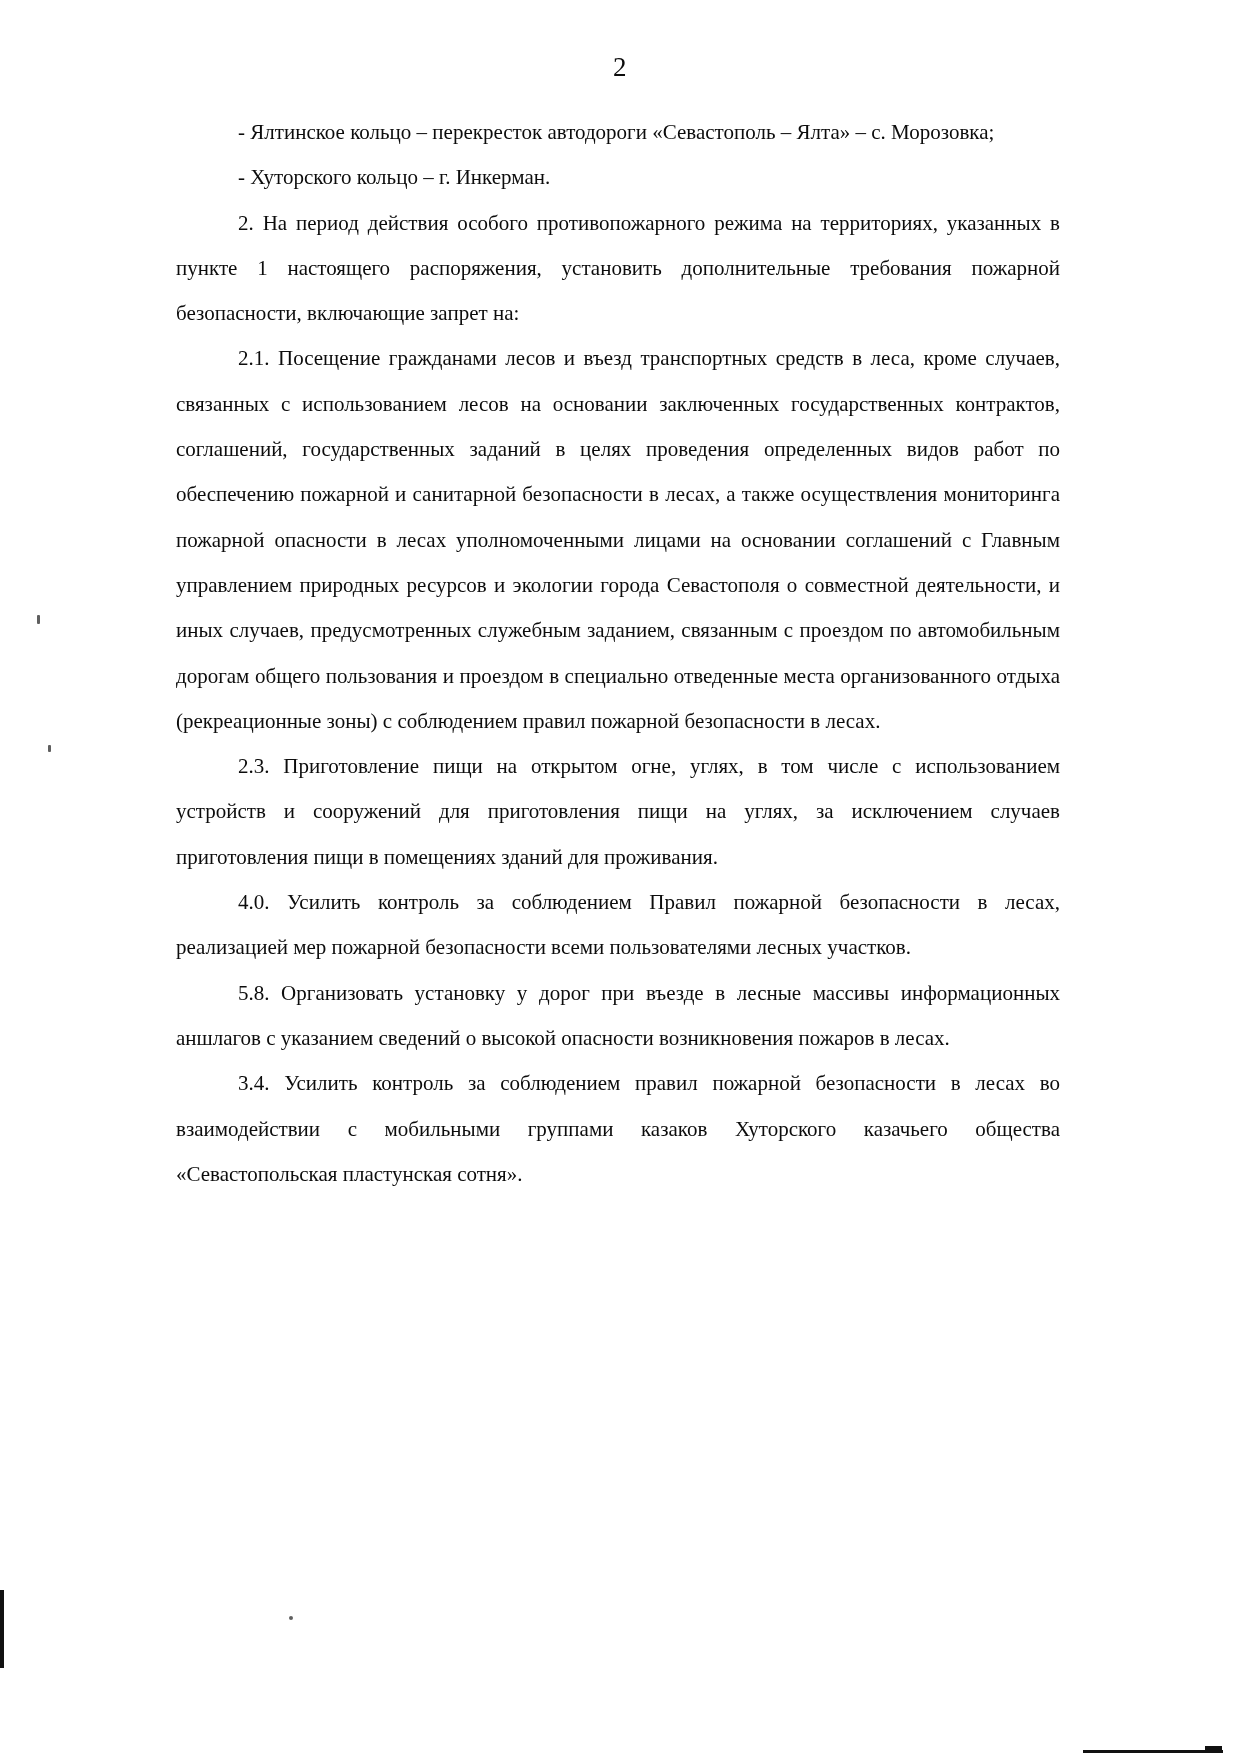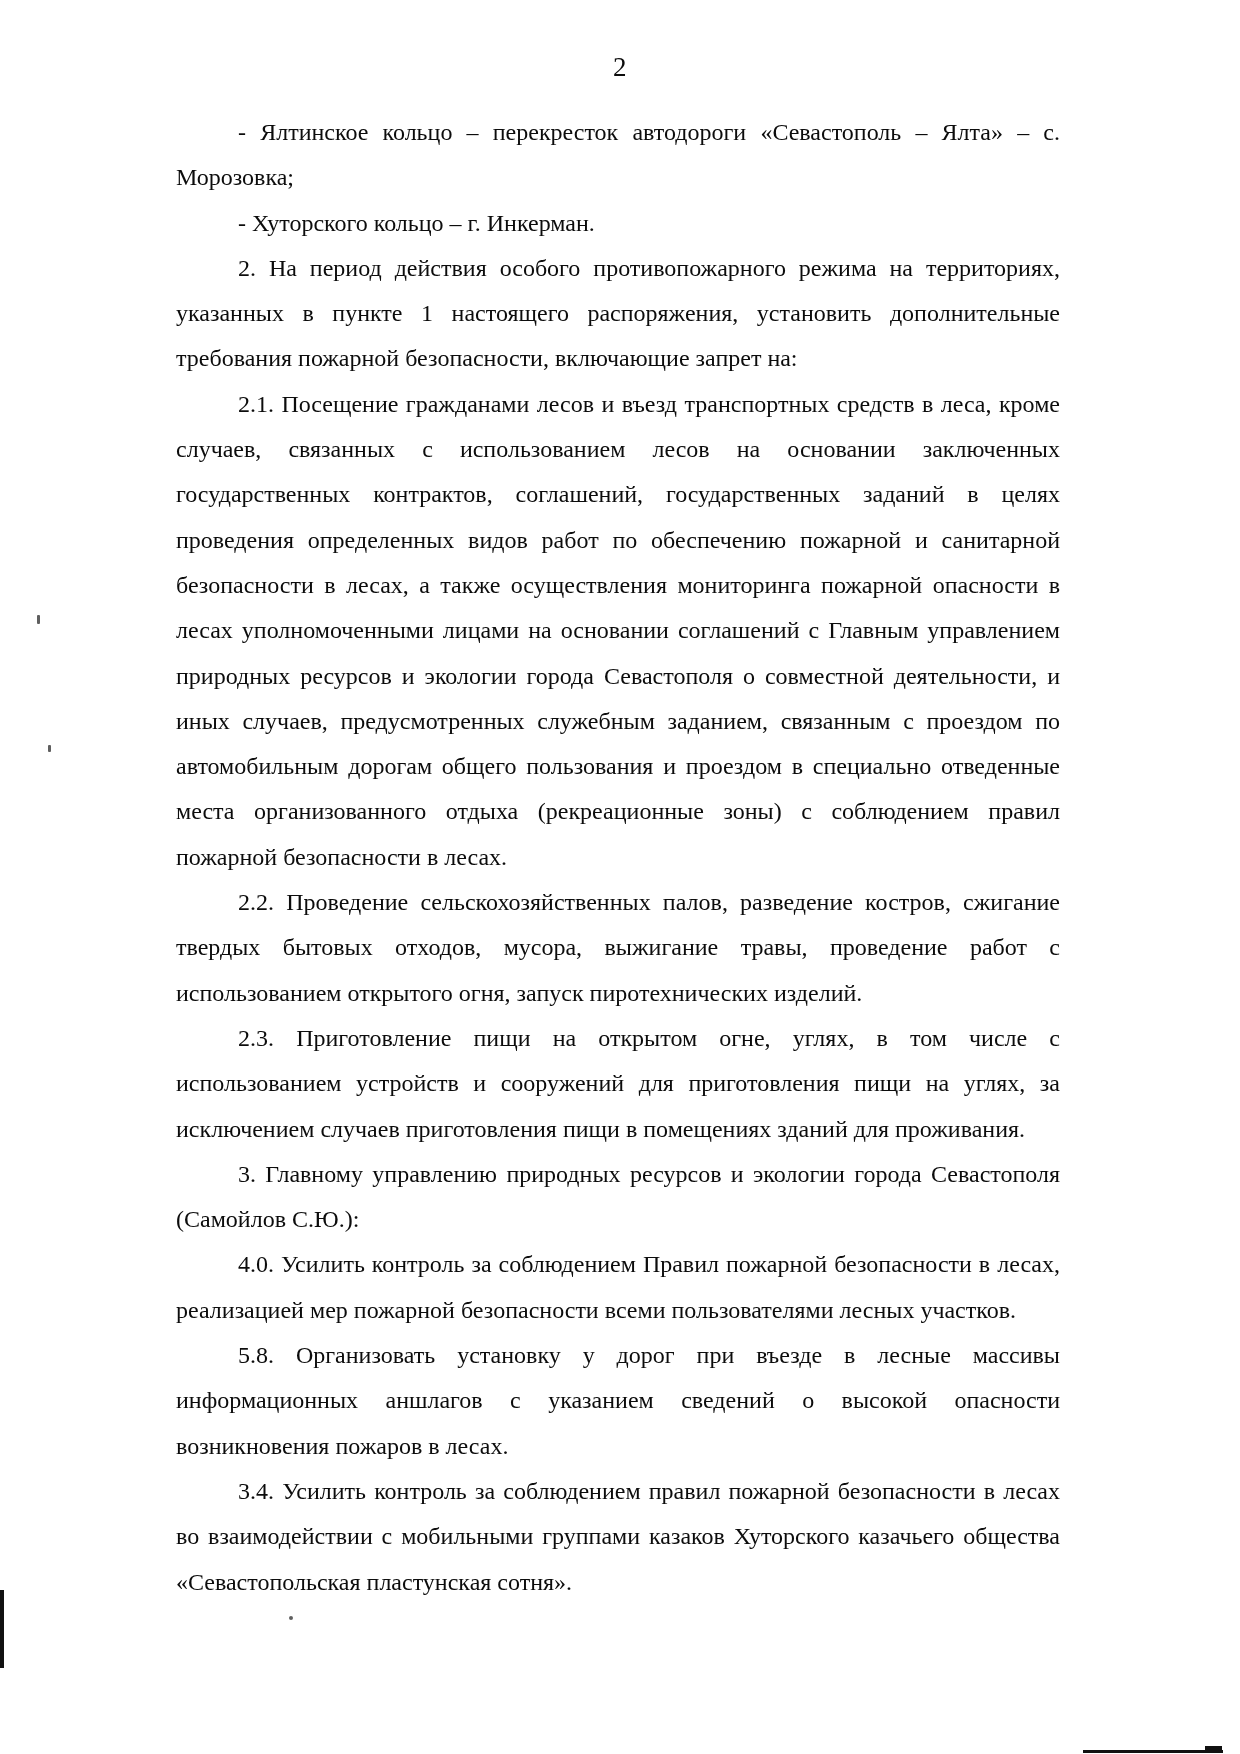--- a/index.html
+++ b/index.html
@@ -42,21 +42,21 @@
 
   .body-text {
     position: absolute;
     top: 110px;
     left: 176px;
     width: 884px;
   }
 
   p.para {
     margin: 0 0 0 0;
-    font-size: 24px;
+    font-size: 21px;
     line-height: 45.3px;
     text-align: justify;
     text-justify: inter-word;
     text-indent: 62px;
     hyphens: none;
     word-spacing: 0px;
   }
   p.para:last-child { margin-bottom: 0; }
 
   
@@ -92,25 +92,23 @@
   <div class="body-text">
 
     <p class="para nostretch">- Ялтинское кольцо – перекресток автодороги «Севастополь – Ялта» – с. Морозовка;</p>
 
     <p class="para nostretch">- Хуторского кольцо – г. Инкерман.</p>
 
     <p class="para nostretch">2. На период действия особого противопожарного режима на территориях, указанных в пункте 1 настоящего распоряжения, установить дополнительные требования пожарной безопасности, включающие запрет на:</p>
 
     <p class="para nostretch">2.1. Посещение гражданами лесов и въезд транспортных средств в леса, кроме случаев, связанных с использованием лесов на основании заключенных государственных контрактов, соглашений, государственных заданий в целях проведения определенных видов работ по обеспечению пожарной и санитарной безопасности в лесах, а также осуществления мониторинга пожарной опасности в лесах уполномоченными лицами на основании соглашений с Главным управлением природных ресурсов и экологии города Севастополя о совместной деятельности, и иных случаев, предусмотренных служебным заданием, связанным с проездом по автомобильным дорогам общего пользования и проездом в специально отведенные места организованного отдыха (рекреационные зоны) с соблюдением правил пожарной безопасности в лесах.</p>
 
-    <p class="para nostretch">2.2. Проведение сельскохозяйственных палов, разведение костров, сжигание твердых бытовых отходов, мусора, выжигание травы, проведение работ с использованием открытого огня, запуск пиротехнических изделий.</p>
 
     <p class="para nostretch">2.3. Приготовление пищи на открытом огне, углях, в том числе с использованием устройств и сооружений для приготовления пищи на углях, за исключением случаев приготовления пищи в помещениях зданий для проживания.</p>
 
-    <p class="para nostretch">3. Главному управлению природных ресурсов и экологии города Севастополя (Самойлов С.Ю.):</p>
 
     <p class="para nostretch">4.0. Усилить контроль за соблюдением Правил пожарной безопасности в лесах, реализацией мер пожарной безопасности всеми пользователями лесных участков.</p>
 
     <p class="para nostretch">5.8. Организовать установку у дорог при въезде в лесные массивы информационных аншлагов с указанием сведений о высокой опасности возникновения пожаров в лесах.</p>
 
 
     <p class="para nostretch">3.4. Усилить контроль за соблюдением правил пожарной безопасности в лесах во взаимодействии с мобильными группами казаков Хуторского казачьего общества «Севастопольская пластунская сотня».</p>
 
   </div>
 </div>

